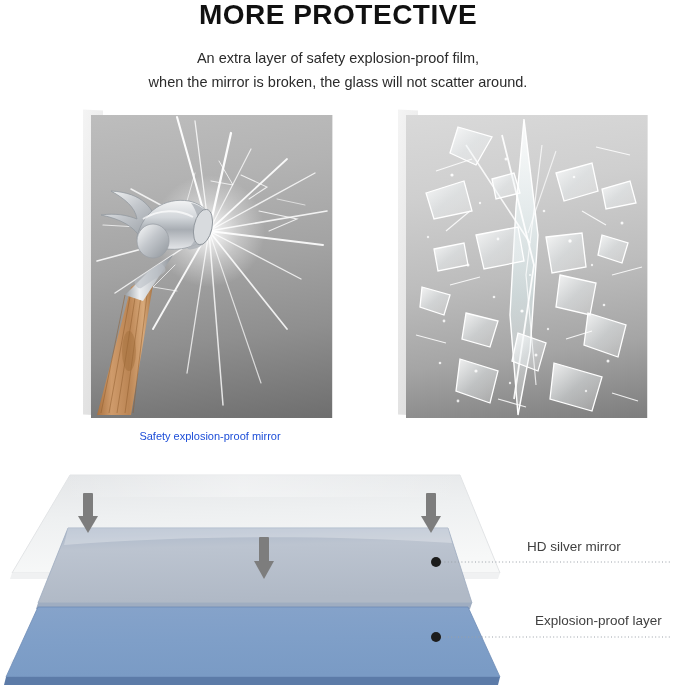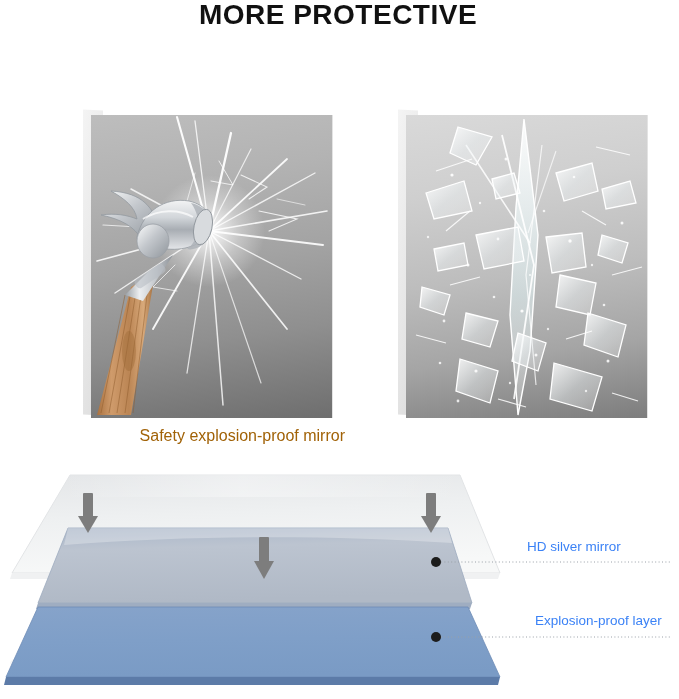--- a/index.html
+++ b/index.html
@@ -85,49 +85,53 @@
   }
   .panel-right .panel-face {
     background: linear-gradient(172deg, #d9d9d9 0%, #cfcfcf 25%, #bdbdbd 52%, #a5a5a5 76%, #7d7d7d 100%);
   }
   .panel svg { position: absolute; inset: 0; }
 
   .caption {
     position: absolute;
     top: 318px; left: 0;
     width: 270px;
-    text-align: right;
-    font-size: 16px;
+    text-align: center;
+    font-size: 11px;
     line-height: 20px;
-    color: #a16207;
+    color: #1d4ed8;
   }
 
   
   #layer-diagram {
     position: absolute;
     top: 455px; left: 0;
     width: 679px; height: 244px;
   }
   #layer-diagram svg { position: absolute; top: 0; left: 0; }
 
   .layer-label {
     position: absolute;
     font-size: 13.5px;
     line-height: 18px;
-    color: #3b82f6;
+    color: #404040;
     white-space: nowrap;
   }
   #label-hd   { left: 527px; top: 538px; }
   #label-film { left: 535px; top: 612px; }
 </style>
 </head>
 <body>
 
 <div id="header">
   <h1 id="title">MORE PROTECTIVE</h1>
+  <div id="subtitle">
+    <span class="sub-line">An extra layer of safety explosion-proof film,</span>
+    <span class="sub-line">when the mirror is broken, the glass will not scatter around.</span>
+  </div>
 </div>
 
 <div id="compare-row">
 
   <div class="photo-block" id="photo-block-left">
     <div class="panel-wrap">
       <div class="panel-edge"></div>
       <div class="panel panel-left">
         <div class="panel-face"></div>
 

